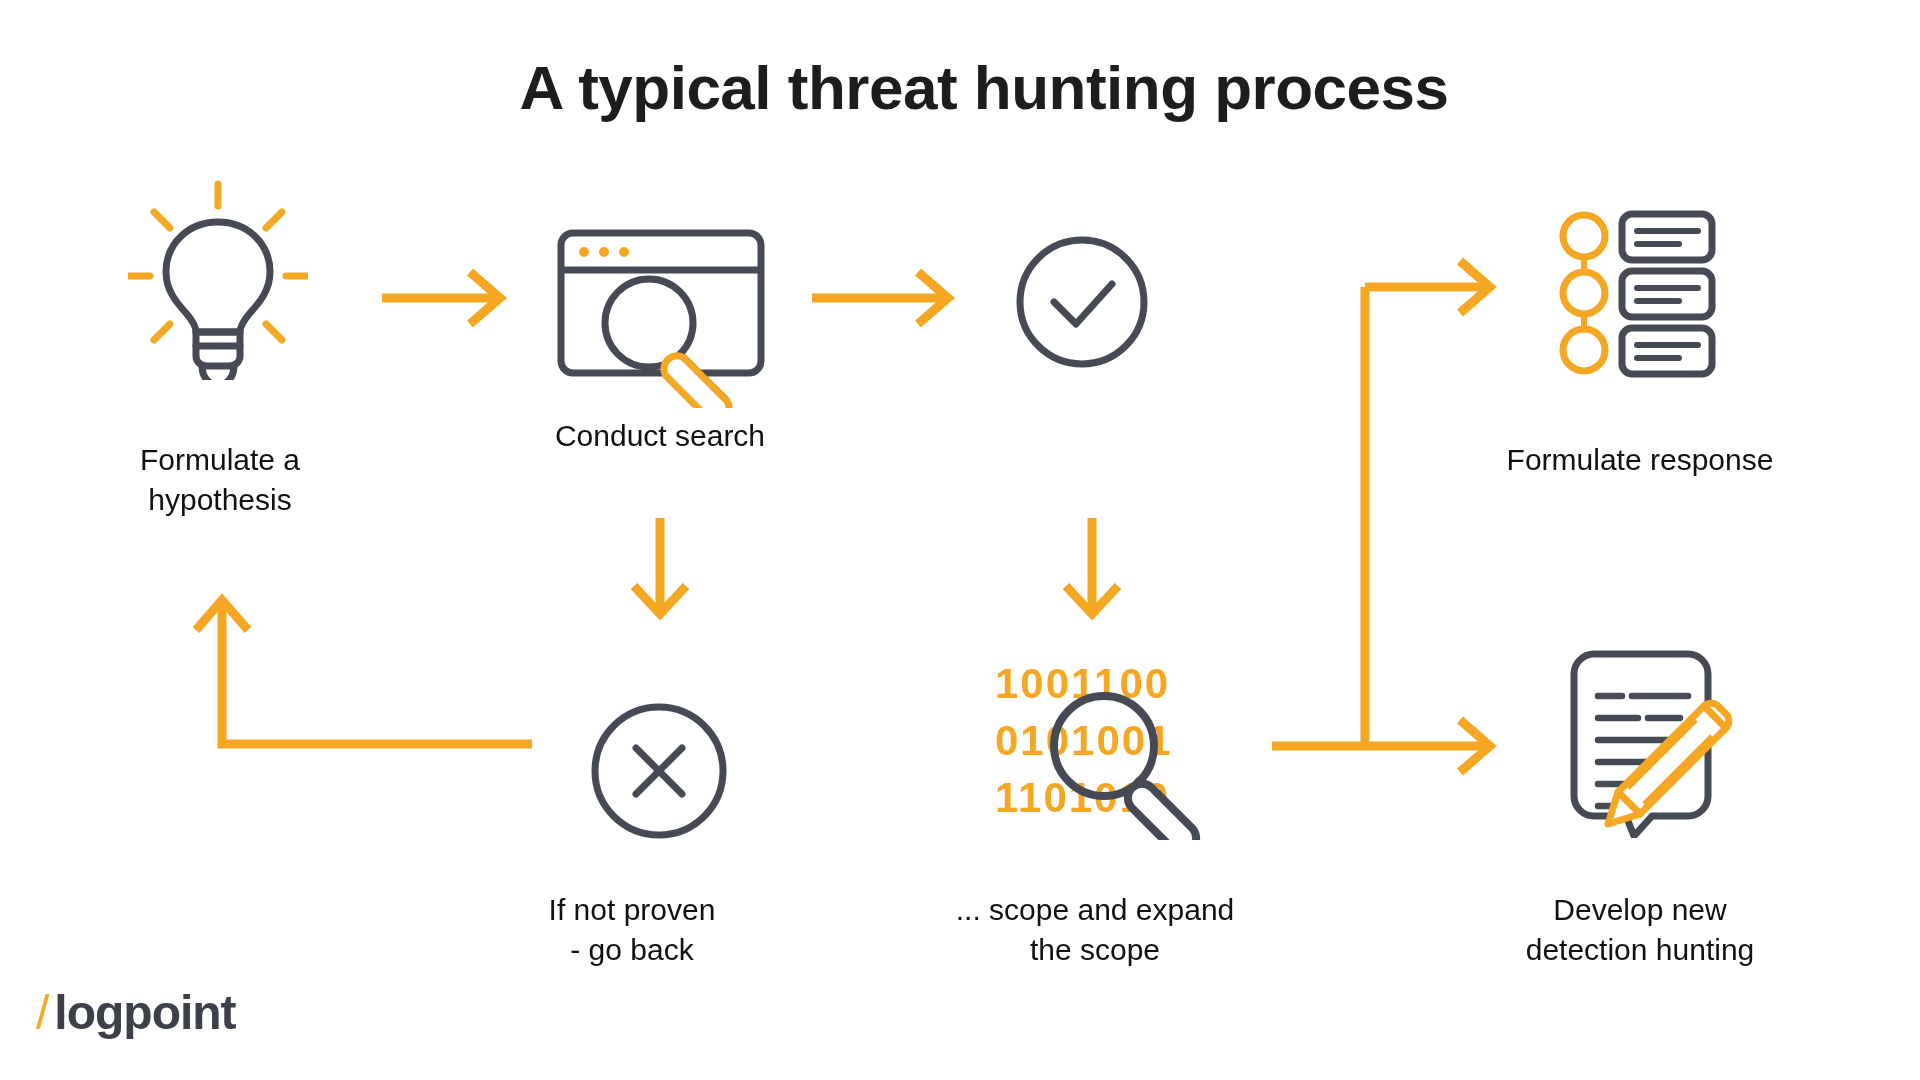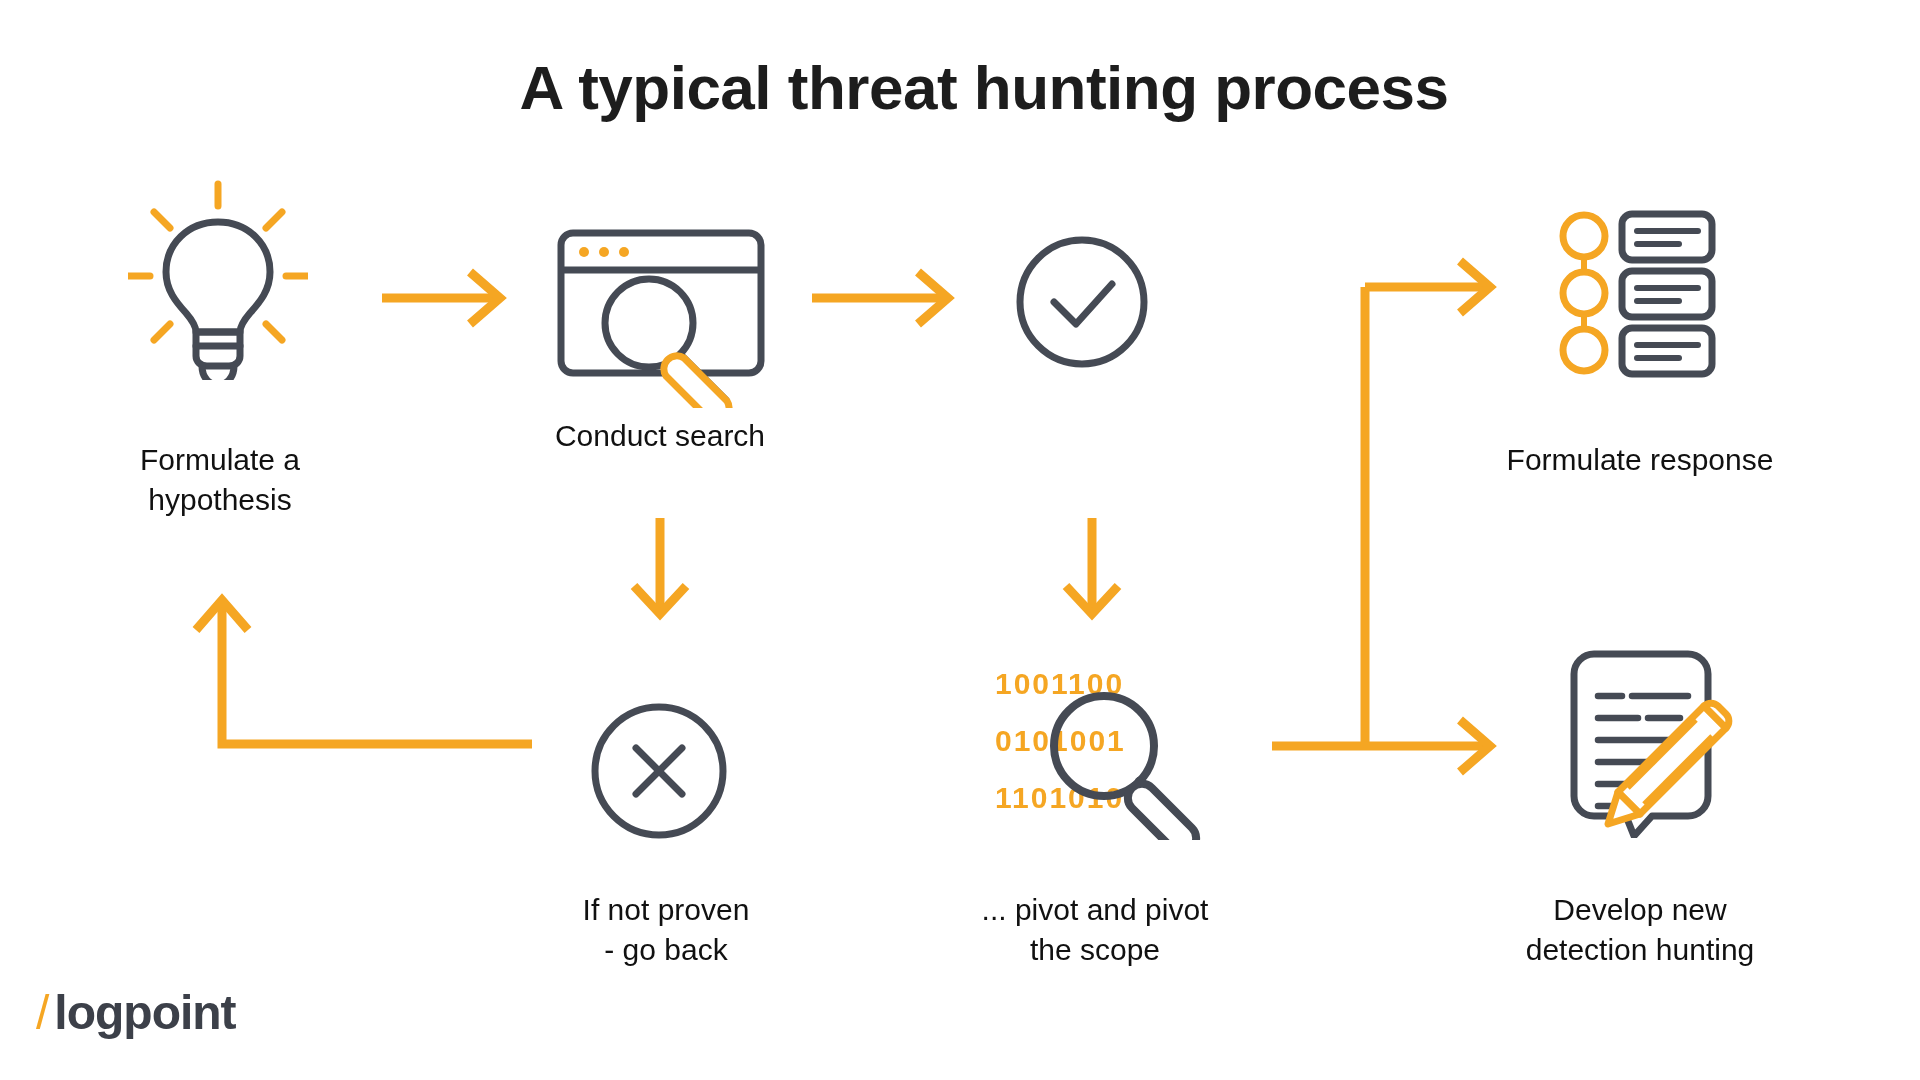--- a/index.html
+++ b/index.html
@@ -65,21 +65,21 @@
     pointer-events: none;
   }
 
   
   .binary-block {
     position: absolute;
     left: 995px;
     top: 655px;
     width: 230px;
     font-family: "Liberation Sans", sans-serif;
-    font-size: 30px;
+    font-size: 42px;
     font-weight: bold;
     line-height: 57px;
     color: #F5A623;
     letter-spacing: 2px;
     text-align: left;
   }
   .binary-row { display: block; white-space: nowrap; }
 
   
   .logo {
@@ -230,36 +230,36 @@
   </div>
   <div class="label" style="left:1430px; top:440px; width:420px;">Formulate response</div>
 
   <div class="icon-box" style="left:586px; top:698px;">
     <svg width="146" height="146" viewBox="0 0 146 146" xmlns="http://www.w3.org/2000/svg">
       <circle cx="73" cy="73" r="64" fill="none" stroke="#454A54" stroke-width="7"></circle>
       <line x1="50" y1="50" x2="96" y2="96" stroke="#454A54" stroke-width="7" stroke-linecap="round"></line>
       <line x1="96" y1="50" x2="50" y2="96" stroke="#454A54" stroke-width="7" stroke-linecap="round"></line>
     </svg>
   </div>
-  <div class="label" style="left:506px; top:890px; width:320px;">If not proven
+  <div class="label" style="left:472px; top:890px; width:320px;">If not proven
 - go back</div>
 
   <div class="binary-block">
     <span class="binary-row">1001100</span>
     <span class="binary-row">0101001</span>
     <span class="binary-row">1101010</span>
   </div>
   <div class="icon-box" style="left:1046px; top:690px;">
     <svg width="160" height="150" viewBox="0 0 160 150" xmlns="http://www.w3.org/2000/svg">
       <circle cx="58" cy="56" r="50" fill="none" stroke="#454A54" stroke-width="8"></circle>
       <line x1="93" y1="91" x2="112" y2="110" stroke="#454A54" stroke-width="8" stroke-linecap="round"></line>
       <path d="M106 98 L146 138 a14 14 0 0 1 -20 20 L86 118 a14 14 0 0 1 20 -20 Z" fill="#ffffff" stroke="#454A54" stroke-width="8" stroke-linejoin="round"></path>
     </svg>
   </div>
-  <div class="label" style="left:900px; top:890px; width:390px;">... pivot and pivot
+  <div class="label" style="left:900px; top:890px; width:390px;">... scope and expand
 the scope</div>
 
   <div class="icon-box" style="left:1556px; top:648px;">
     <svg width="180" height="190" viewBox="0 0 180 190" xmlns="http://www.w3.org/2000/svg">
 
       <path d="M18 26 a20 20 0 0 1 20 -20 L132 6 a20 20 0 0 1 20 20 L152 148
                a20 20 0 0 1 -20 20 L96 168 L78 188 L70 168 L38 168
                a20 20 0 0 1 -20 -20 Z" fill="#ffffff" stroke="#454A54" stroke-width="7" stroke-linejoin="round"></path>
 
       <g stroke="#454A54" stroke-width="6.5" stroke-linecap="round">

